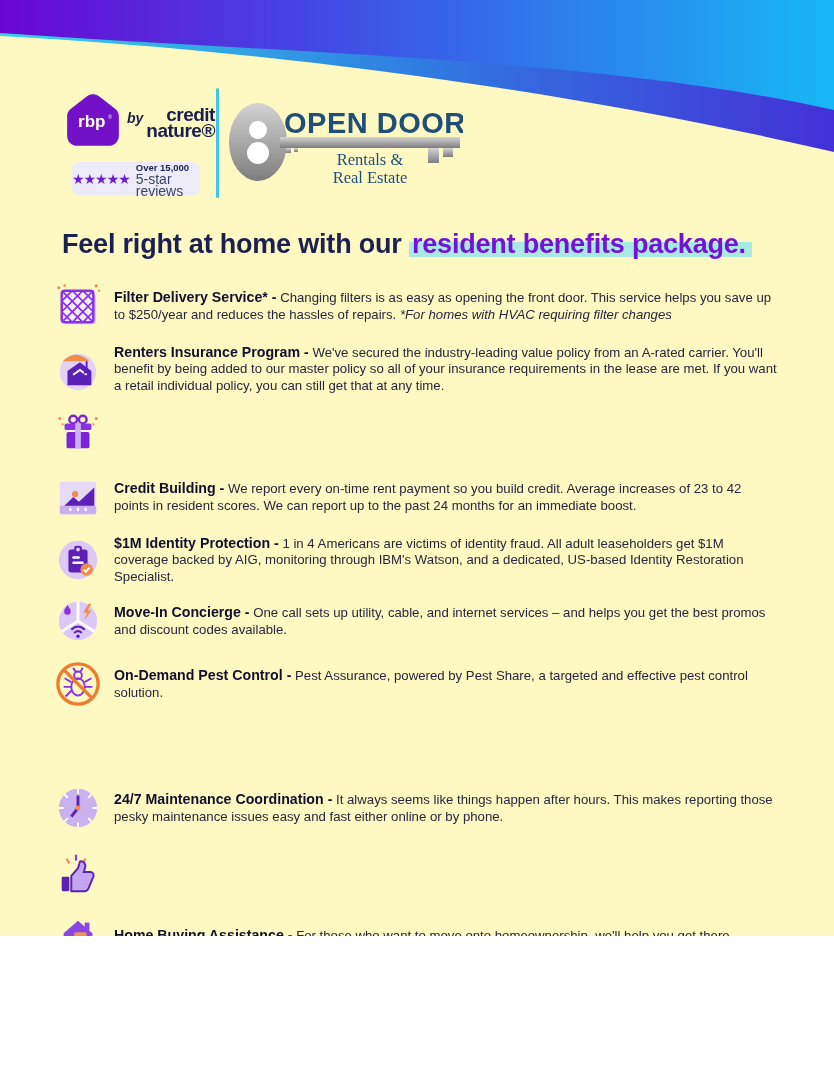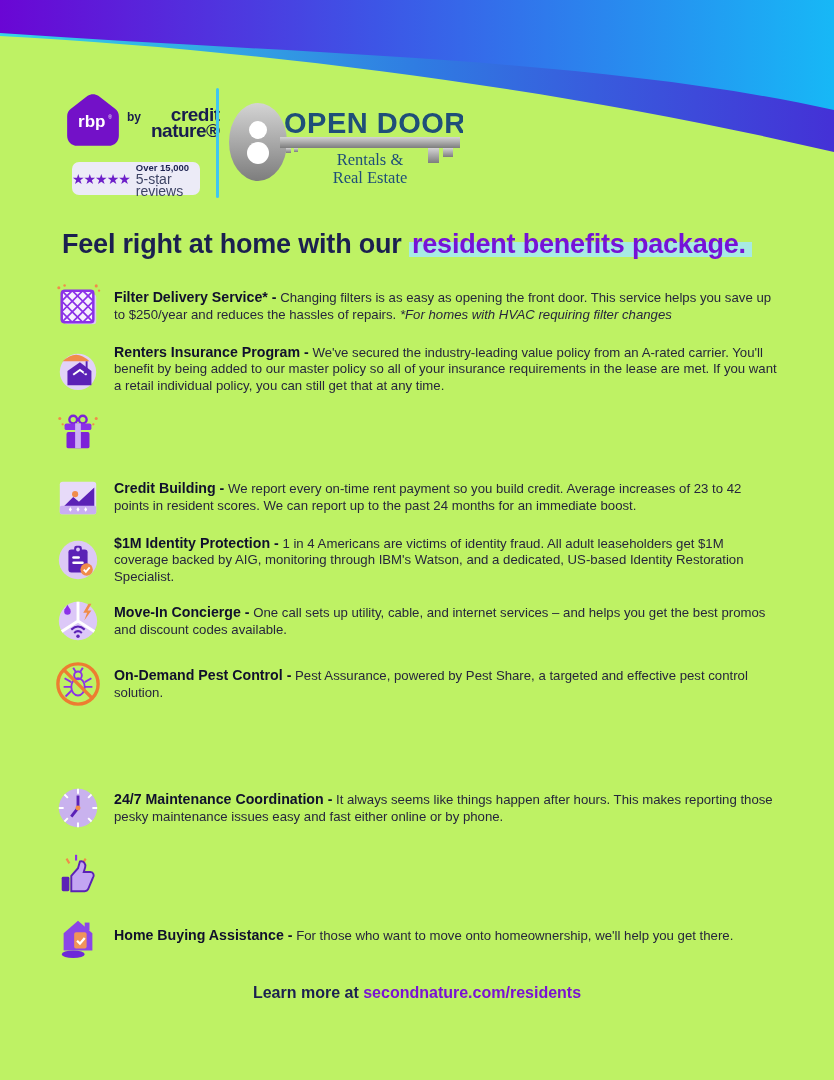--- a/index.html
+++ b/index.html
@@ -1,23 +1,23 @@
 <!DOCTYPE html>
 <html><head>
 <meta charset="utf-8">
 <style>
   html,body{margin:0;padding:0;background:#fff;}
-  #page{position:relative;width:834px;height:1080px;background:#bef264;overflow:hidden;
+  #page{position:relative;width:834px;height:936px;background:#fef9c3;overflow:hidden;
         font-family:"Liberation Sans","DejaVu Sans",sans-serif;color:#1c2150;}
   
   #wave{position:absolute;top:0;left:0;}
   
   #rbp-mark{position:absolute;left:64px;top:91px;}
   #brand{position:absolute;left:127px;top:107px;display:flex;align-items:flex-start;}
-  #brand .by{font-size:12px;font-weight:bold;color:#181c4e;margin:3px 10px 0 0;}
+  #brand .by{font-size:14px;font-weight:bold;color:#181c4e;margin:3px 3px 0 0;font-style:italic;}
   #brand .sn{font-size:19px;font-weight:800;color:#181c4e;line-height:16px;letter-spacing:-0.5px;text-align:right;}
   #badge{position:absolute;left:72px;top:162px;width:128px;height:33px;background:#ecebf7;border-radius:7px;
          display:flex;align-items:center;justify-content:center;gap:6px;}
   #badge .stars{color:#6d1fc9;font-size:14px;letter-spacing:-1px;}
   #badge .btxt{line-height:11px;}
   #badge .l1{font-size:9.5px;font-weight:bold;color:#1c2150;}
   #badge .l2{font-size:14px;color:#3e4465;}
   #divider{position:absolute;left:216px;top:88px;width:3px;height:110px;background:#3fc6f0;border-radius:2px;}
   #opendoor{position:absolute;left:228px;top:99px;}
   

